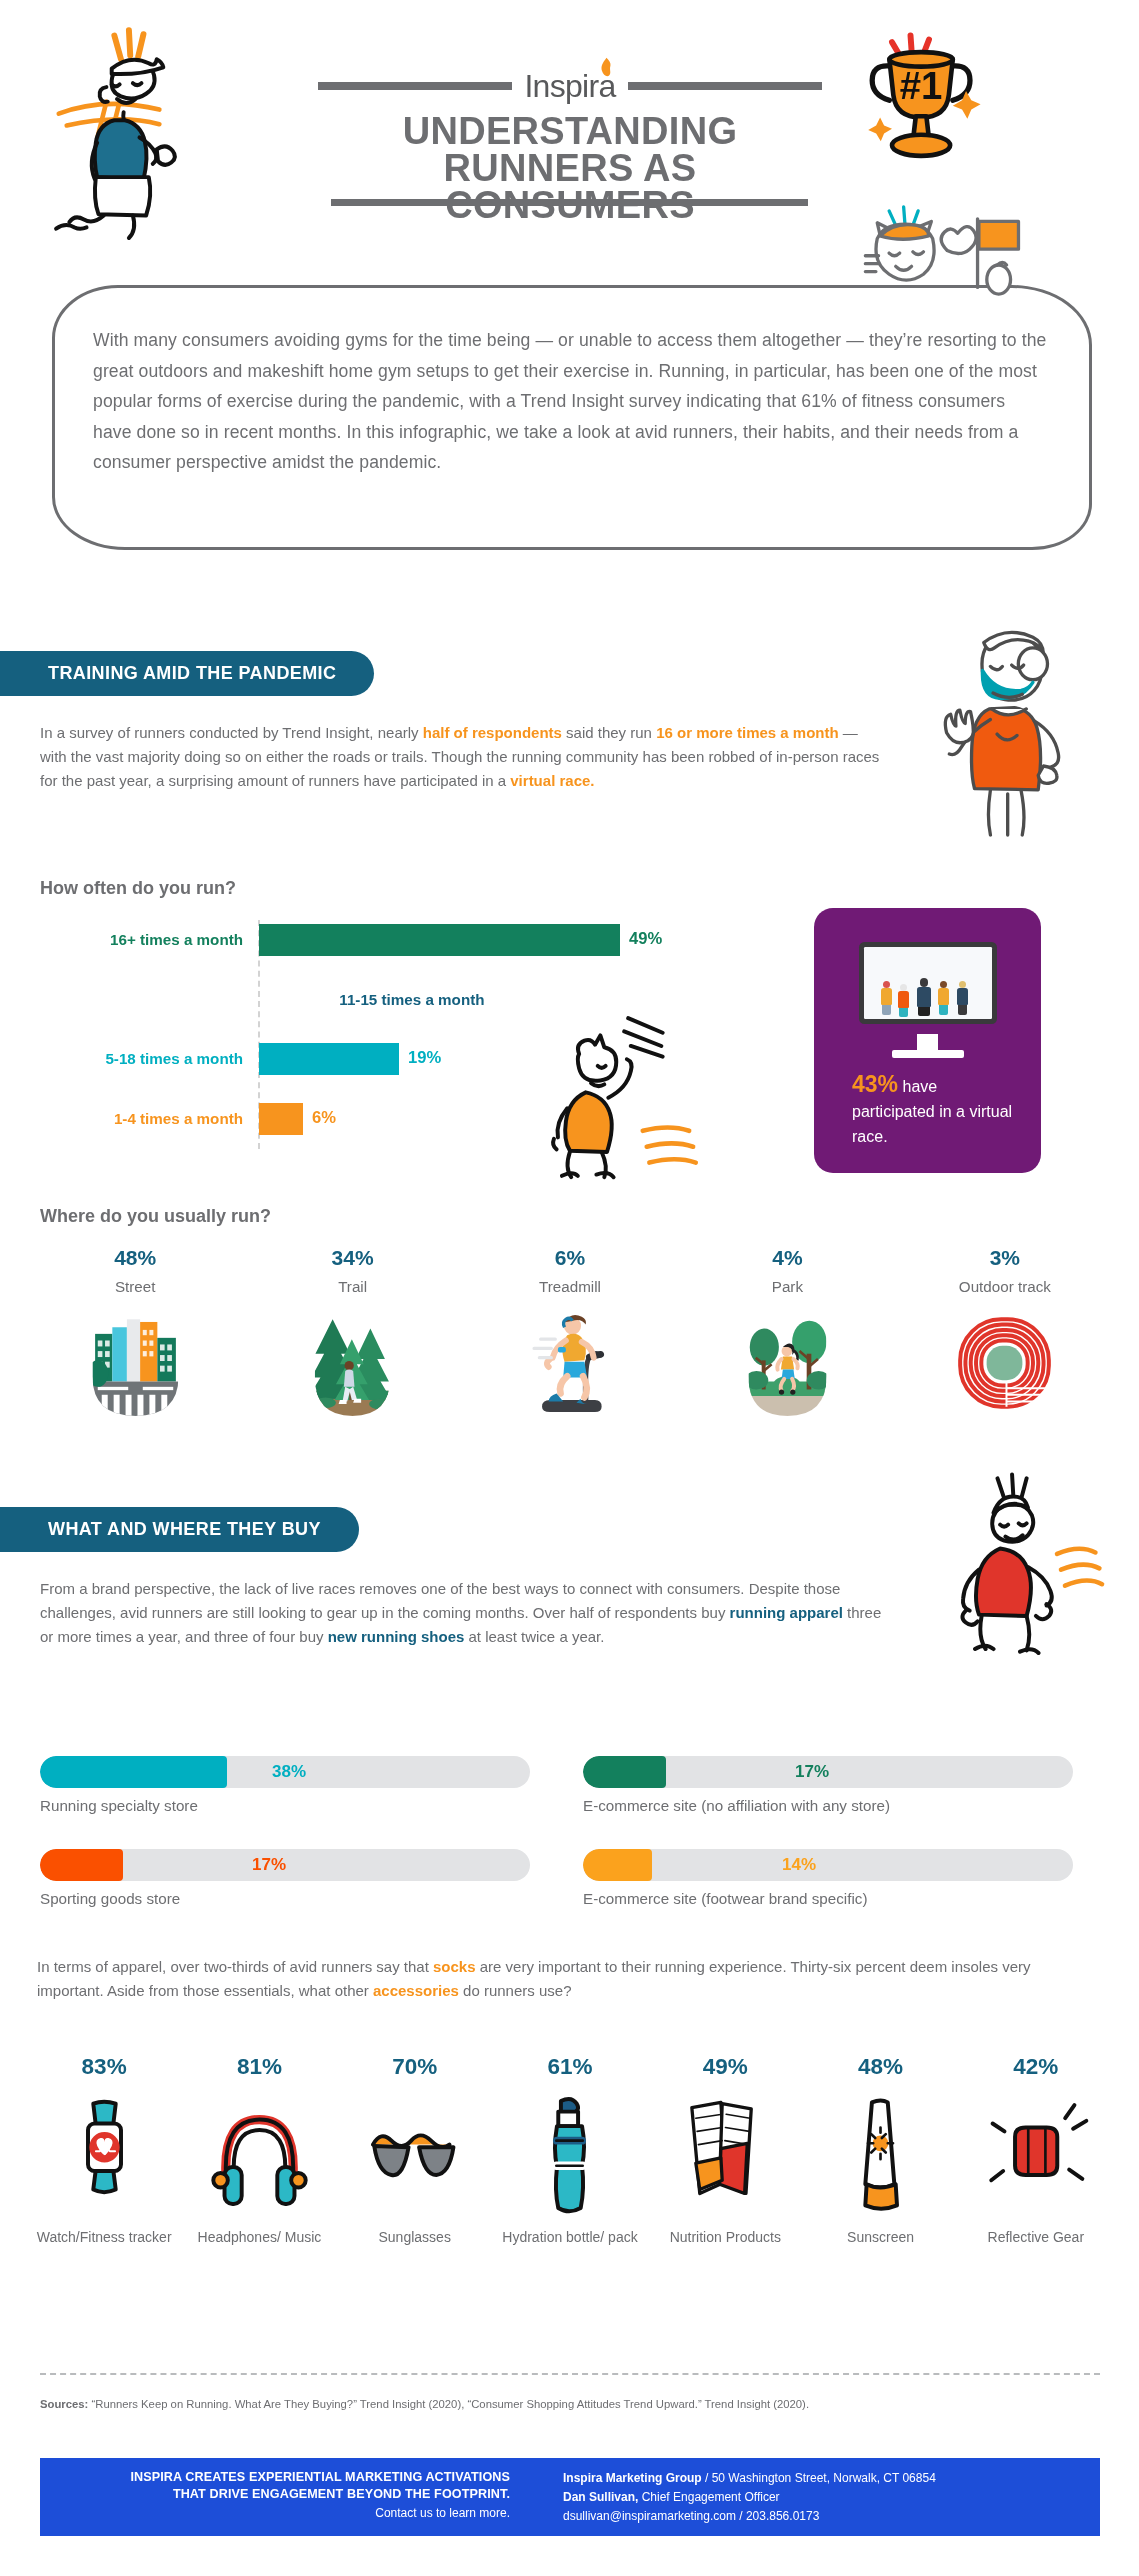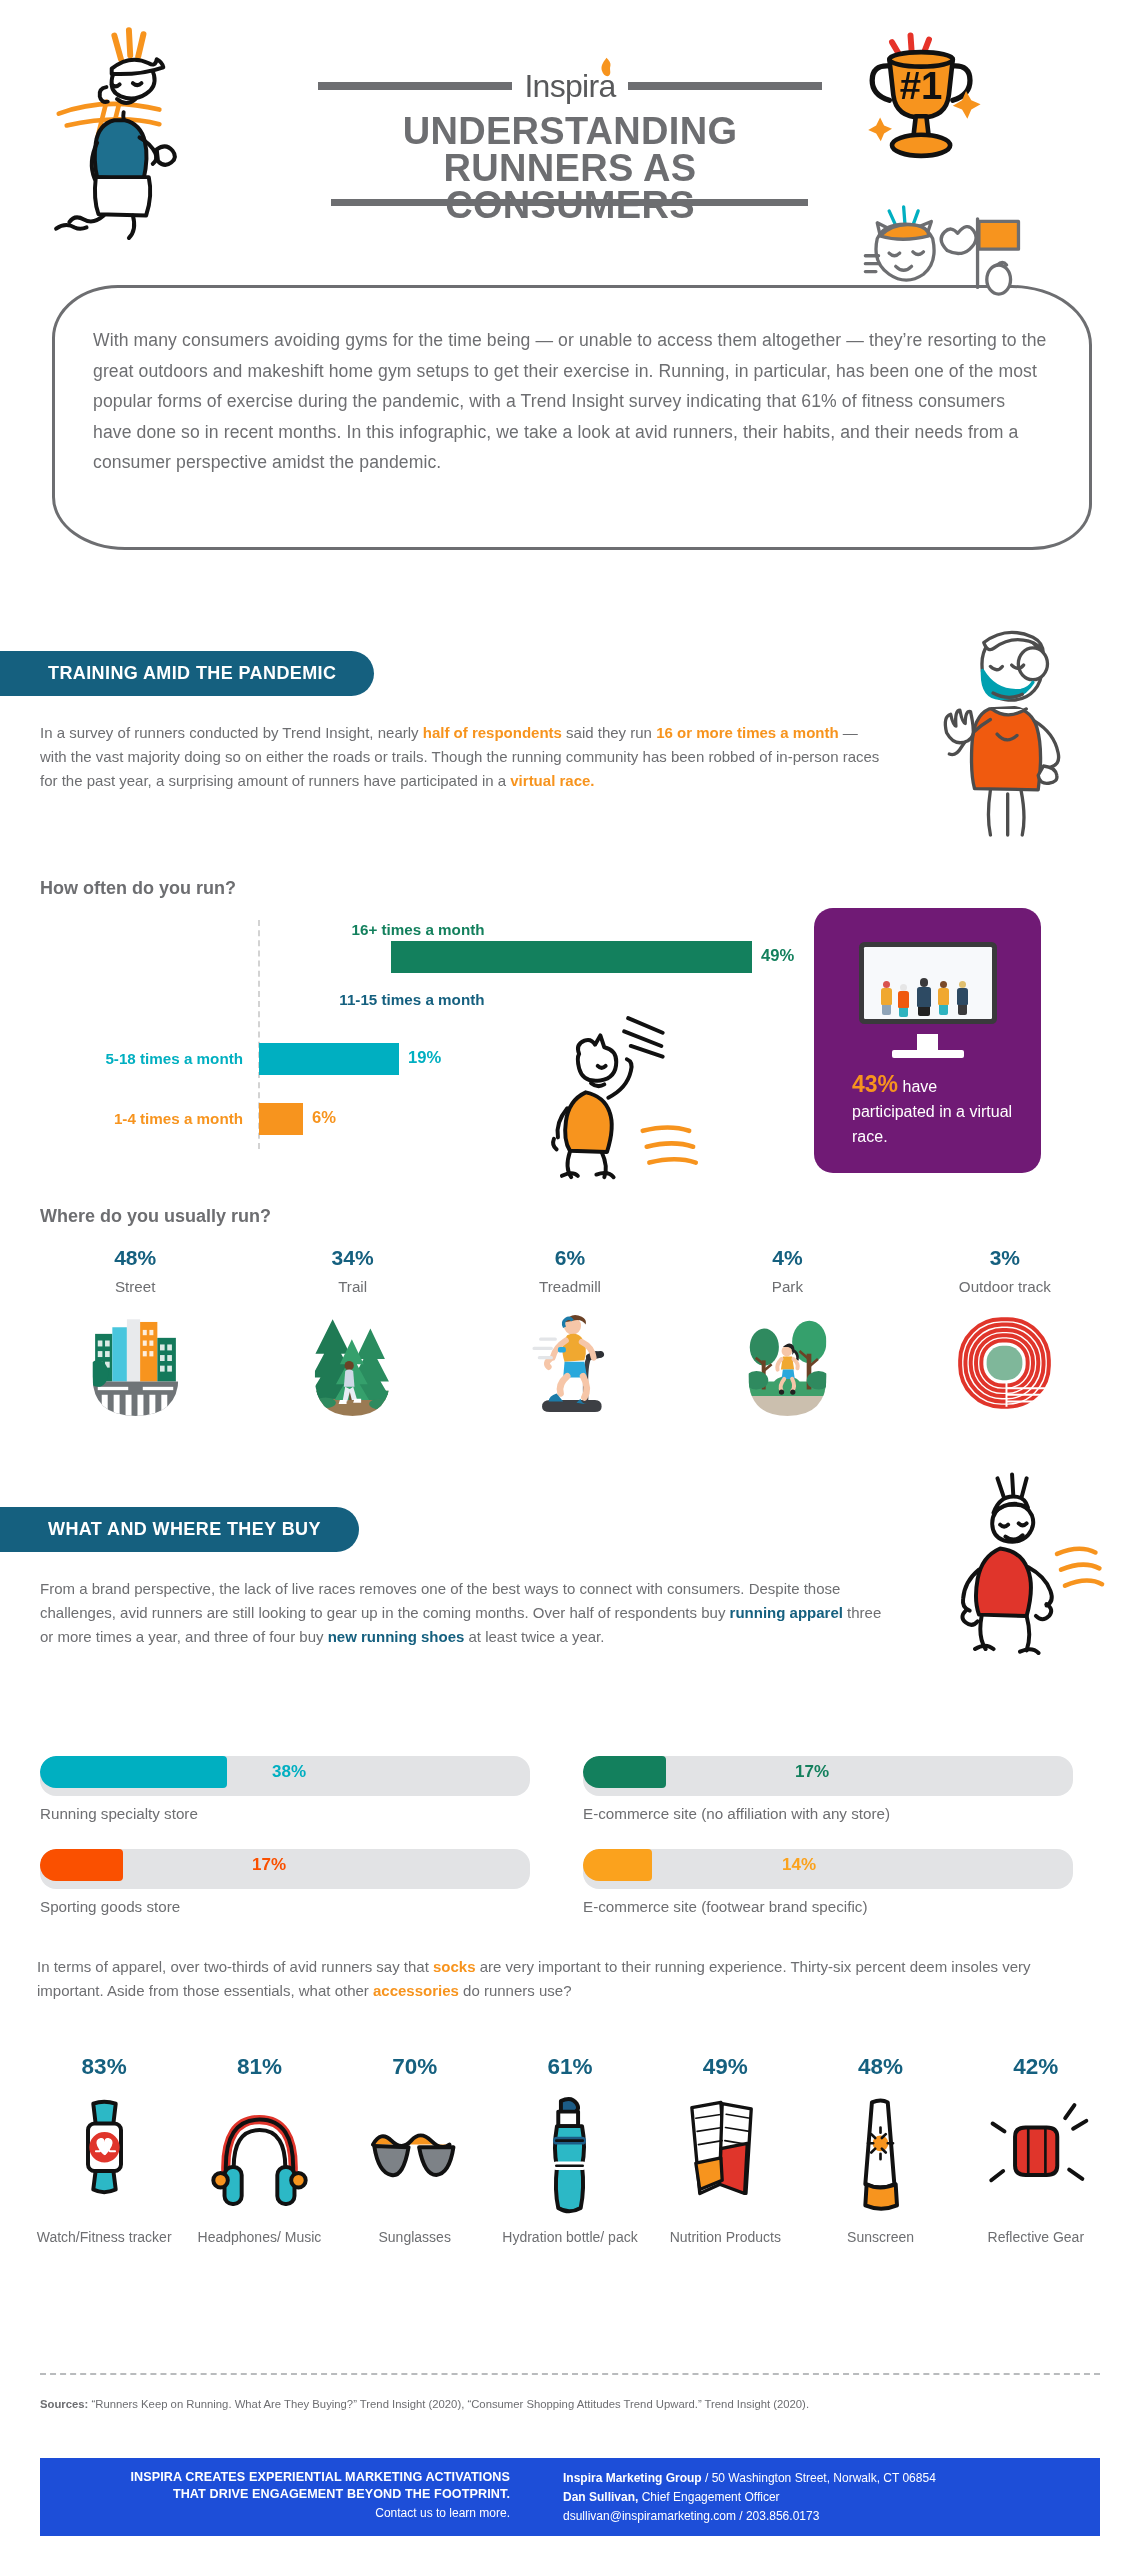--- a/index.html
+++ b/index.html
@@ -94,21 +94,21 @@
   
   #whereRow { position: absolute; left: 26.5px; top: 1246px; width: 1087px; height: 219px;
               display: flex; }
   .whereCol { flex: 1 1 0; text-align: center; position: relative; }
   .wherePct { font-size: 21px; font-weight: bold; color: #15607F; }
   .whereLbl { font-size: 15.2px; color: #6d6e71; margin-top: 8px; }
   .whereArt { position: relative; width: 139px; height: 106px; margin: 14.6px auto 0; }
 
   
   .storeBlock { position: absolute; width: 490px; }
-  .storeTrack { position: relative; width: 100%; height: 40px; background: #E2E3E5; border-radius: 16px; overflow: hidden; }
+  .storeTrack { position: relative; width: 100%; height: 32px; background: #E2E3E5; border-radius: 16px; overflow: hidden; }
   .storeFill { position: absolute; left: 0; top: 0; height: 32px; border-radius: 16px 4px 4px 16px; }
   .storePct { position: absolute; top: 6px; font-size: 17px; font-weight: bold; }
   .storeLbl { margin-top: 9.3px; font-size: 15.2px; color: #6d6e71; }
 
   
   #accRow { position: absolute; left: 26.5px; top: 2054px; width: 1087px; height: 258px; display: flex; }
   .accCol { flex: 1 1 0; text-align: center; position: relative; }
   .accPct { font-size: 22.5px; font-weight: bold; color: #15607F; }
   .accArt { width: 99px; height: 119px; margin: 17px auto 12px; position: relative; }
   .accLbl { font-size: 14px; color: #6d6e71; line-height: 18.6px; }
@@ -242,21 +242,21 @@
 
 <div class="sectionPara" style="left:40px; top:721px; width:841px;">
   <span>In a survey of runners conducted by Trend Insight, nearly </span><span class="bold orange">half of respondents</span><span> said they run </span><span class="bold orange">16 or more times a month</span><span> — with the vast majority doing so on either the roads or trails. Though the running community has been robbed of in-person races for the past year, a surprising amount of runners have participated in a </span><span class="bold orange">virtual race.</span>
 </div>
 
 <div class="qHeading" style="left:40px; top:878px;">How often do you run?</div>
 
 <div id="barAxis"></div>
 <div id="barChart">
 
-  <div class="barRow" style="top:0;flex-direction:column;">
+  <div class="barRow" style="top:0;">
     <div class="barLabel" style="color:#13805D;">16+ times a month</div>
     <div class="barTrackWrap">
       <div class="barFill" style="width:361px; background:#13805D;"></div>
       <div class="barVal" style="left:370px; color:#13805D;">49%</div>
     </div>
   </div>
 
   <div class="barRow" style="top:60px;justify-content:center;">
     <div class="barLabel" style="color:#15607F;">11-15 times a month</div>
   </div>

